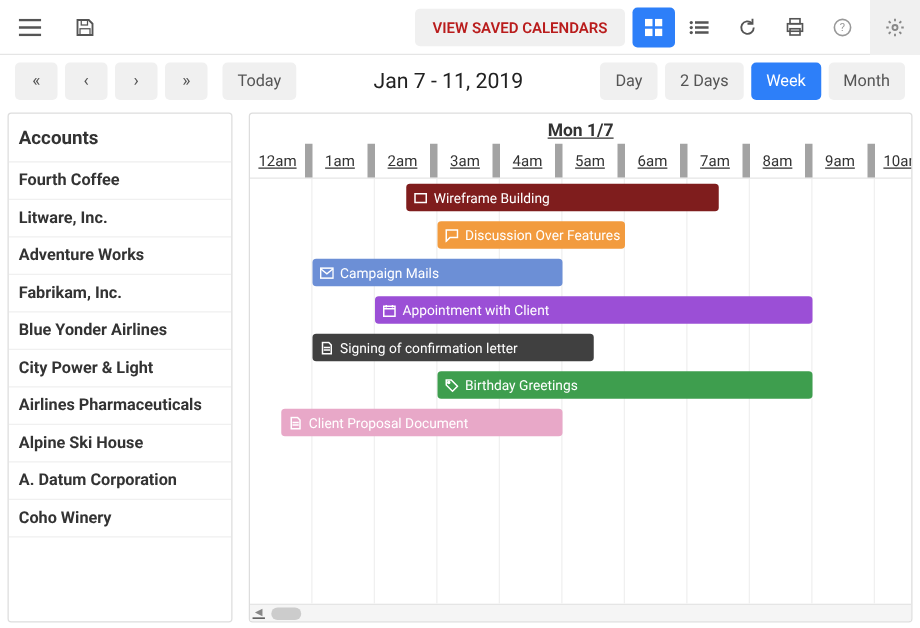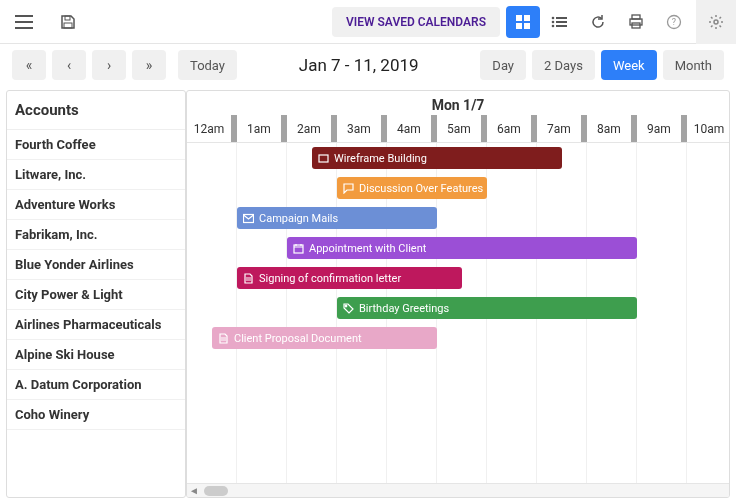--- a/index.html
+++ b/index.html
@@ -19,21 +19,21 @@
   padding: 0 8px;
   border-bottom: 1px solid #e5e5e5;
 }
 .topbar-left { display: flex; gap: 12px; align-items: center; }
 .topbar-right { margin-left: auto; display: flex; gap: 6px; align-items: center; }
 .icon-btn {
   width: 32px; height: 32px; display: flex; align-items: center; justify-content: center;
   border-radius: 4px; cursor: pointer; color: #555;
 }
 .lg-btn {
-  background: #f0f0f0; color: #4c1d95; font-weight: 600; font-size: 12px;
+  background: #f0f0f0; color: #b91c1c; font-weight: 600; font-size: 12px;
   padding: 8px 14px; border-radius: 4px; cursor: pointer; text-align: center;
 }
 .view-btns { display: flex; gap: 2px; }
 .view-btn { width: 34px; height: 32px; display:flex; align-items:center; justify-content:center; border-radius:4px; cursor:pointer; color:#555; }
 .view-btn.active { background:#2D7FF9; color:#fff; }
 .gear-box { background:#f0f0f0; width:40px; height:44px; display:flex;align-items:center;justify-content:center; margin-right:-8px; }
 
 .controlbar {
   display:flex; align-items:center; height:42px; padding: 0 12px;
 }
@@ -51,21 +51,21 @@
 
 .main { display:flex; height: calc(502px - 44px - 42px); }
 .sidebar {
   width: 180px; border:1px solid #ddd; border-radius:3px; margin:4px 0 4px 6px;
   display:flex; flex-direction:column; overflow:hidden;
 }
 .sidebar-title { font-weight:700; font-size:15px; padding:10px 8px; border-bottom:1px solid #eee; }
 .acct-list { flex:1; overflow-y:auto; }
 .acct-item { padding:7px 8px; border-bottom:1px solid #f0f0f0; font-size:13px; color:#333; cursor:pointer;font-weight:bold; }
 
-.calendar { flex:1; margin:4px 6px 4px 0; border:1px solid #ddd; border-radius:3px; display:flex; flex-direction:column; overflow:hidden; position:relative; }
+.calendar { flex:1; margin:4px 6px 4px 13px; border:1px solid #ddd; border-radius:3px; display:flex; flex-direction:column; overflow:hidden; position:relative;text-decoration:underline; }
 .cal-day-header { text-align:center; font-weight:700; font-size:14px; padding:6px 0 2px; }
 .cal-time-header { display:flex; border-bottom:1px solid #e5e5e5; height:28px; }
 .time-col-h { flex:0 0 50px; font-size:12px; color:#333; display:flex; align-items:center; justify-content:center; border-right:6px solid #a3a3a3; }
 .cal-grid { position:relative; flex:1; overflow:hidden; }
 .grid-cols { position:absolute; inset:0; display:flex; }
 .gc { flex:0 0 50px; border-right:1px solid #f0f0f0; }
 .events { position:absolute; inset:0; }
 .event {
   position:absolute; height:22px; border-radius:3px; color:#fff; font-size:11px;
   display:flex; align-items:center; padding:0 6px; gap:5px; overflow:hidden; white-space:nowrap;
@@ -240,21 +240,21 @@
           </div>
           <div class="event" style="background: rgb(155, 79, 214); left: 100px; width: 350px; top: 94px;">
             <span class="ev-ic">
               <svg width="11" height="11" viewBox="0 0 11 11" fill="none" stroke="white" stroke-width="1.2">
                 <rect x="1" y="2" width="9" height="8"></rect>
                 <path d="M1 4h9M3 1v2M8 1v2"></path>
               </svg>
             </span>
             <span>Appointment with Client</span>
           </div>
-          <div class="event" style="background: #be185d; left: 50px; width: 225px; top: 124px;">
+          <div class="event" style="background: #404040; left: 50px; width: 225px; top: 124px;">
             <span class="ev-ic">
               <svg width="11" height="11" viewBox="0 0 11 11" fill="none" stroke="white" stroke-width="1.2">
                 <path d="M2 1h5l2 2v7H2z"></path>
                 <path d="M3 5h5M3 7h5"></path>
               </svg>
             </span>
             <span>Signing of confirmation letter</span>
           </div>
           <div class="event" style="background: rgb(62, 158, 78); left: 150px; width: 300px; top: 154px;">
             <span class="ev-ic">

